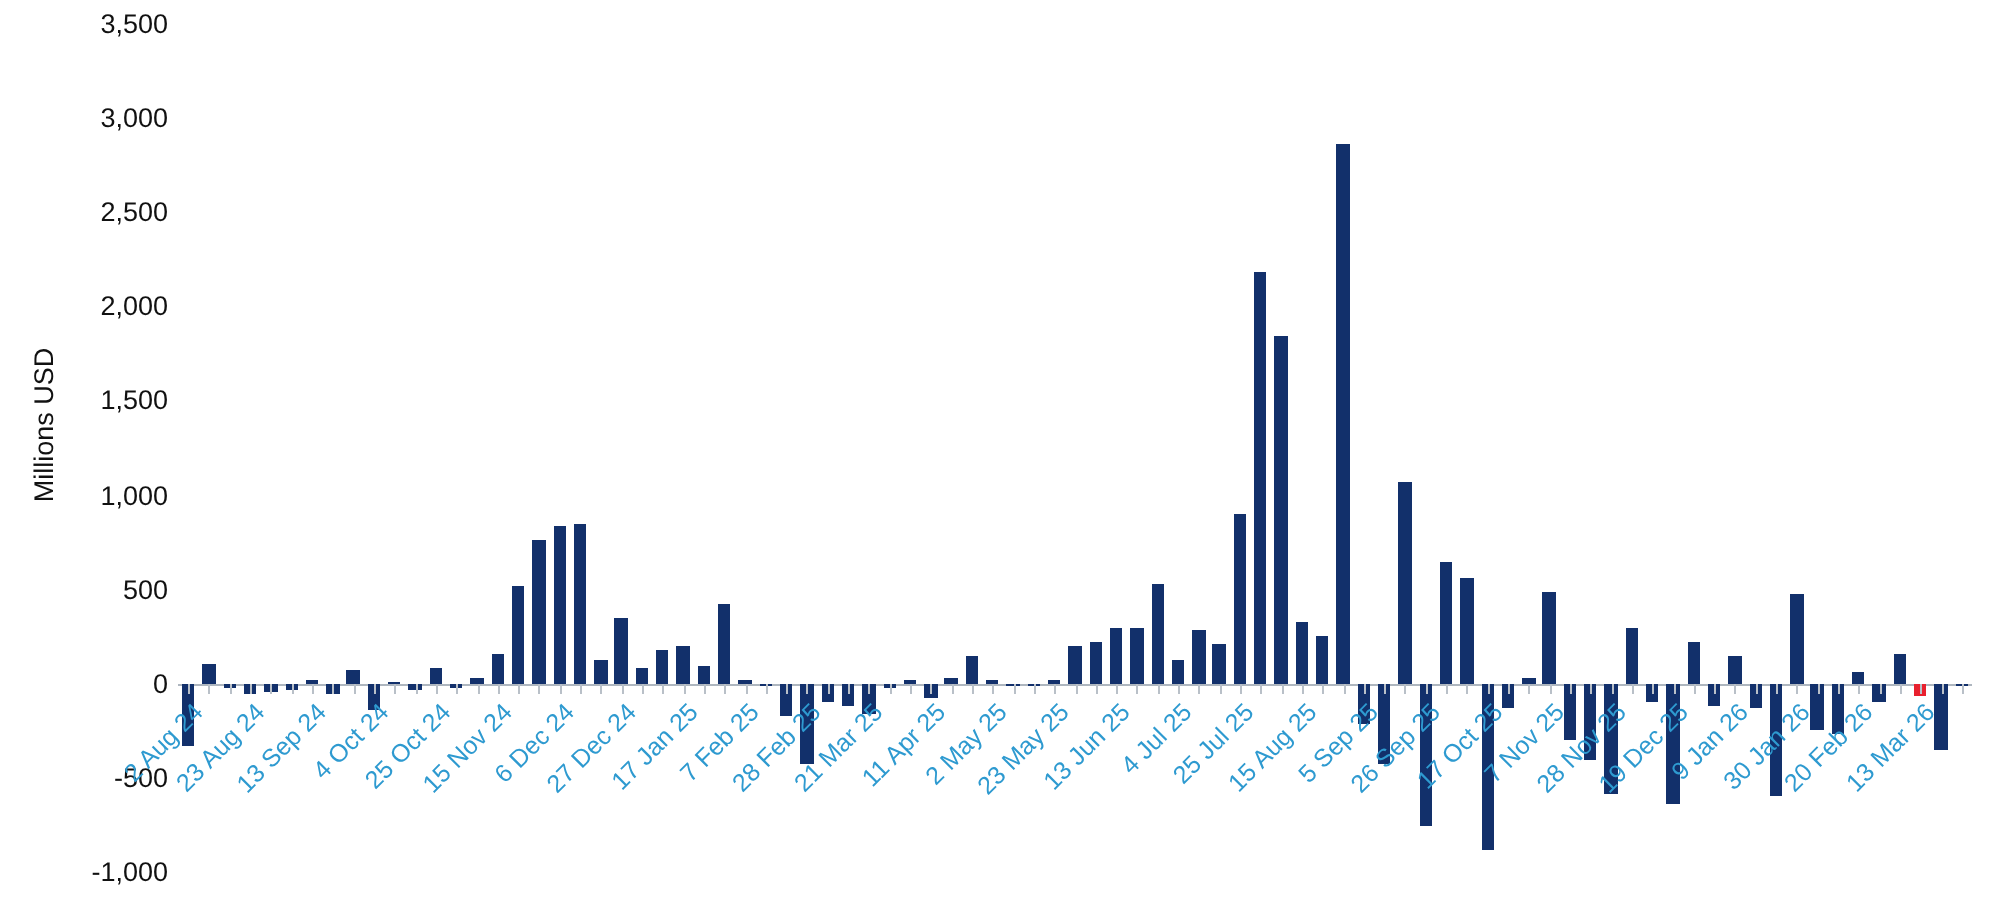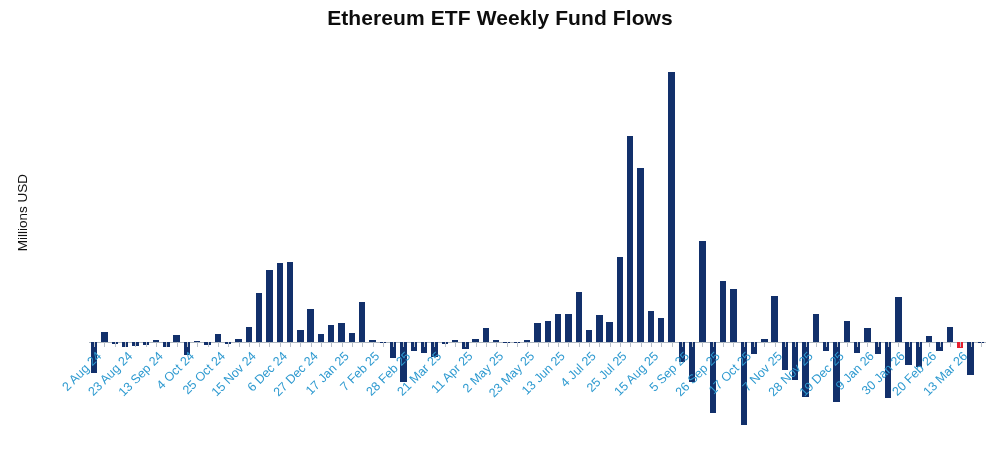--- a/index.html
+++ b/index.html
@@ -56,25 +56,36 @@
     transform:rotate(-45deg);
     text-align:right;
   }
   .xlab-wrap{position:absolute;top:0;left:0;width:0;height:0;}
 </style>
 </head>
 <body>
 
 <div id="chart-root">
 
-  <div class="chart-title">Ethereum ETF Weekly Fund Flows</div>
 
 
   <div class="y-axis-title">Millions USD</div>
 
+  <div id="ylabels">
+      <div class="tick-label" style="top: 0px;">3,500</div>
+      <div class="tick-label" style="top: 47.1111px;">3,000</div>
+      <div class="tick-label" style="top: 94.2222px;">2,500</div>
+      <div class="tick-label" style="top: 141.333px;">2,000</div>
+      <div class="tick-label" style="top: 188.444px;">1,500</div>
+      <div class="tick-label" style="top: 235.556px;">1,000</div>
+      <div class="tick-label" style="top: 282.667px;">500</div>
+      <div class="tick-label" style="top: 329.778px;">0</div>
+      <div class="tick-label" style="top: 376.889px;">-500</div>
+      <div class="tick-label" style="top: 424px;">-1,000</div>
+    </div>
 
   <div id="plot">
     <div class="zero-line" style="top: 329.778px;"></div>
     <div id="bars">
         <div class="bar neg" title="2 Aug 24: -330" style="left: 1.95897px; top: 329.778px; width: 6.39241px; height: 31.0933px;"></div>
         <div class="bar pos" title="9 Aug 24: 100" style="left: 12.2693px; top: 320.356px; width: 6.39241px; height: 9.42222px;"></div>
         <div class="bar neg" title="16 Aug 24: -20" style="left: 22.5797px; top: 329.778px; width: 6.39241px; height: 1.88444px;"></div>
         <div class="bar neg" title="23 Aug 24: -60" style="left: 32.89px; top: 329.778px; width: 6.39241px; height: 5.65333px;"></div>
         <div class="bar neg" title="30 Aug 24: -45" style="left: 43.2003px; top: 329.778px; width: 6.39241px; height: 4.24px;"></div>
         <div class="bar neg" title="6 Sep 24: -35" style="left: 53.5107px; top: 329.778px; width: 6.39241px; height: 3.29778px;"></div>

